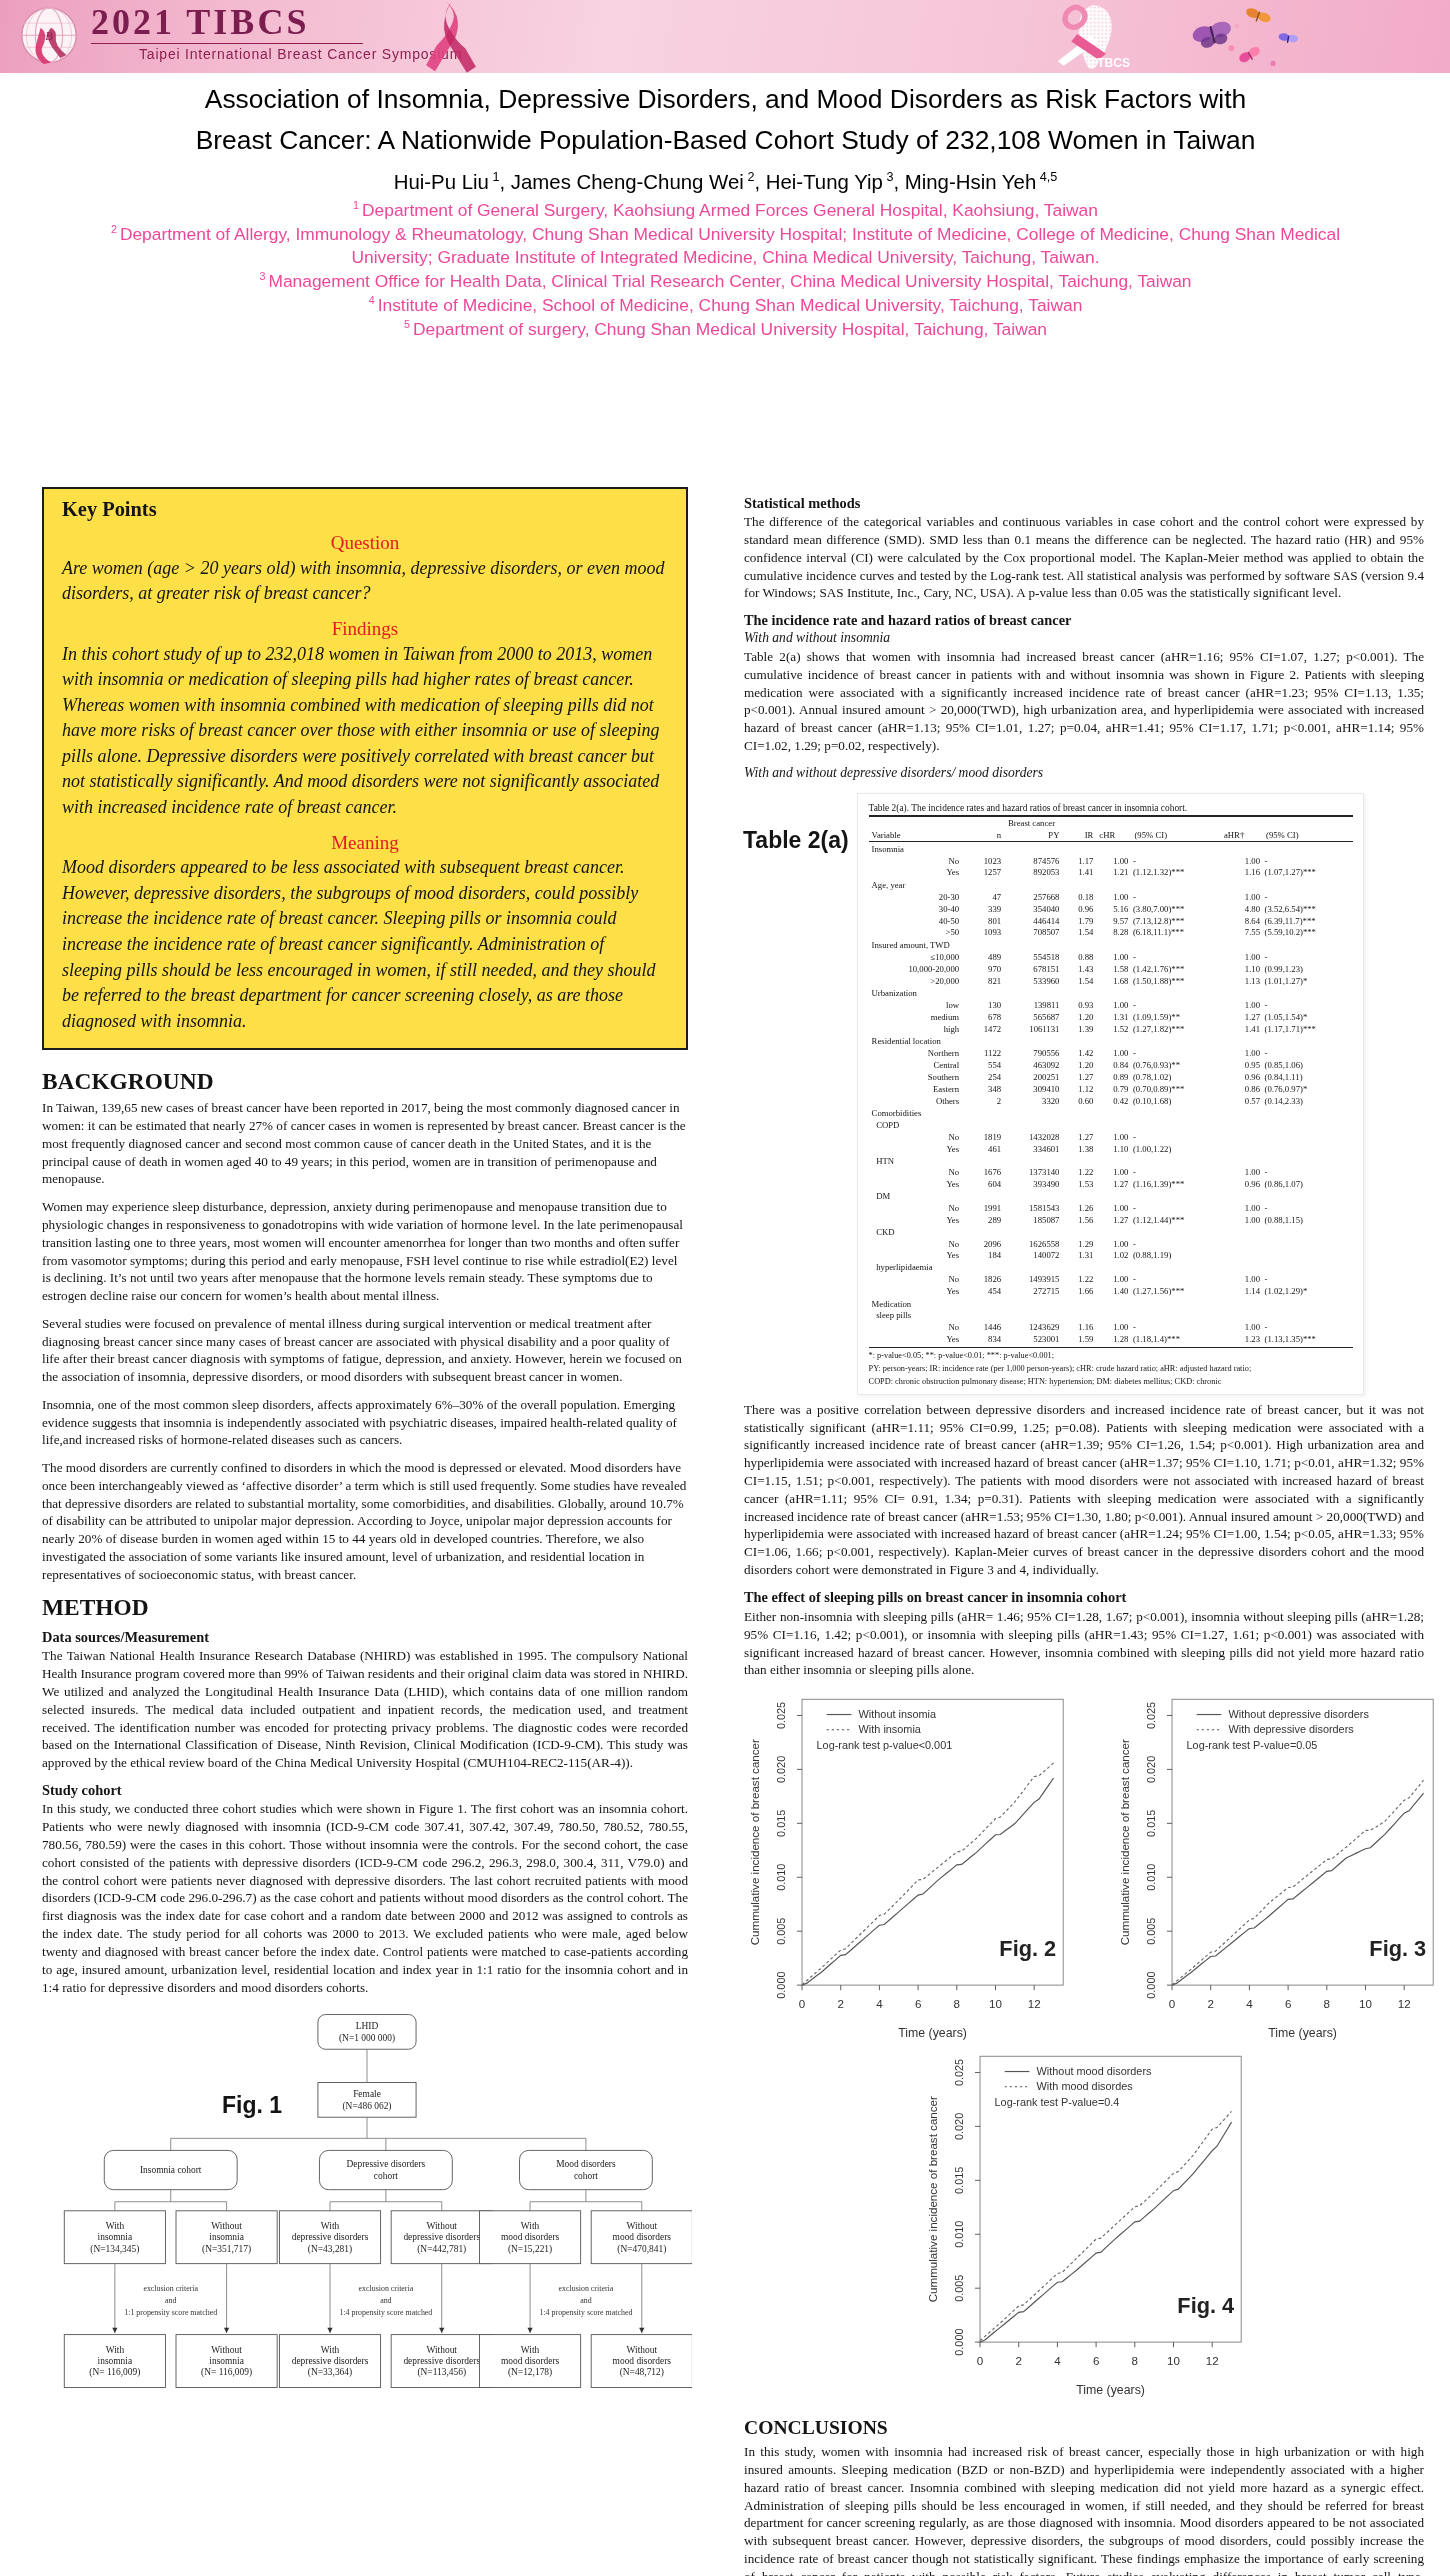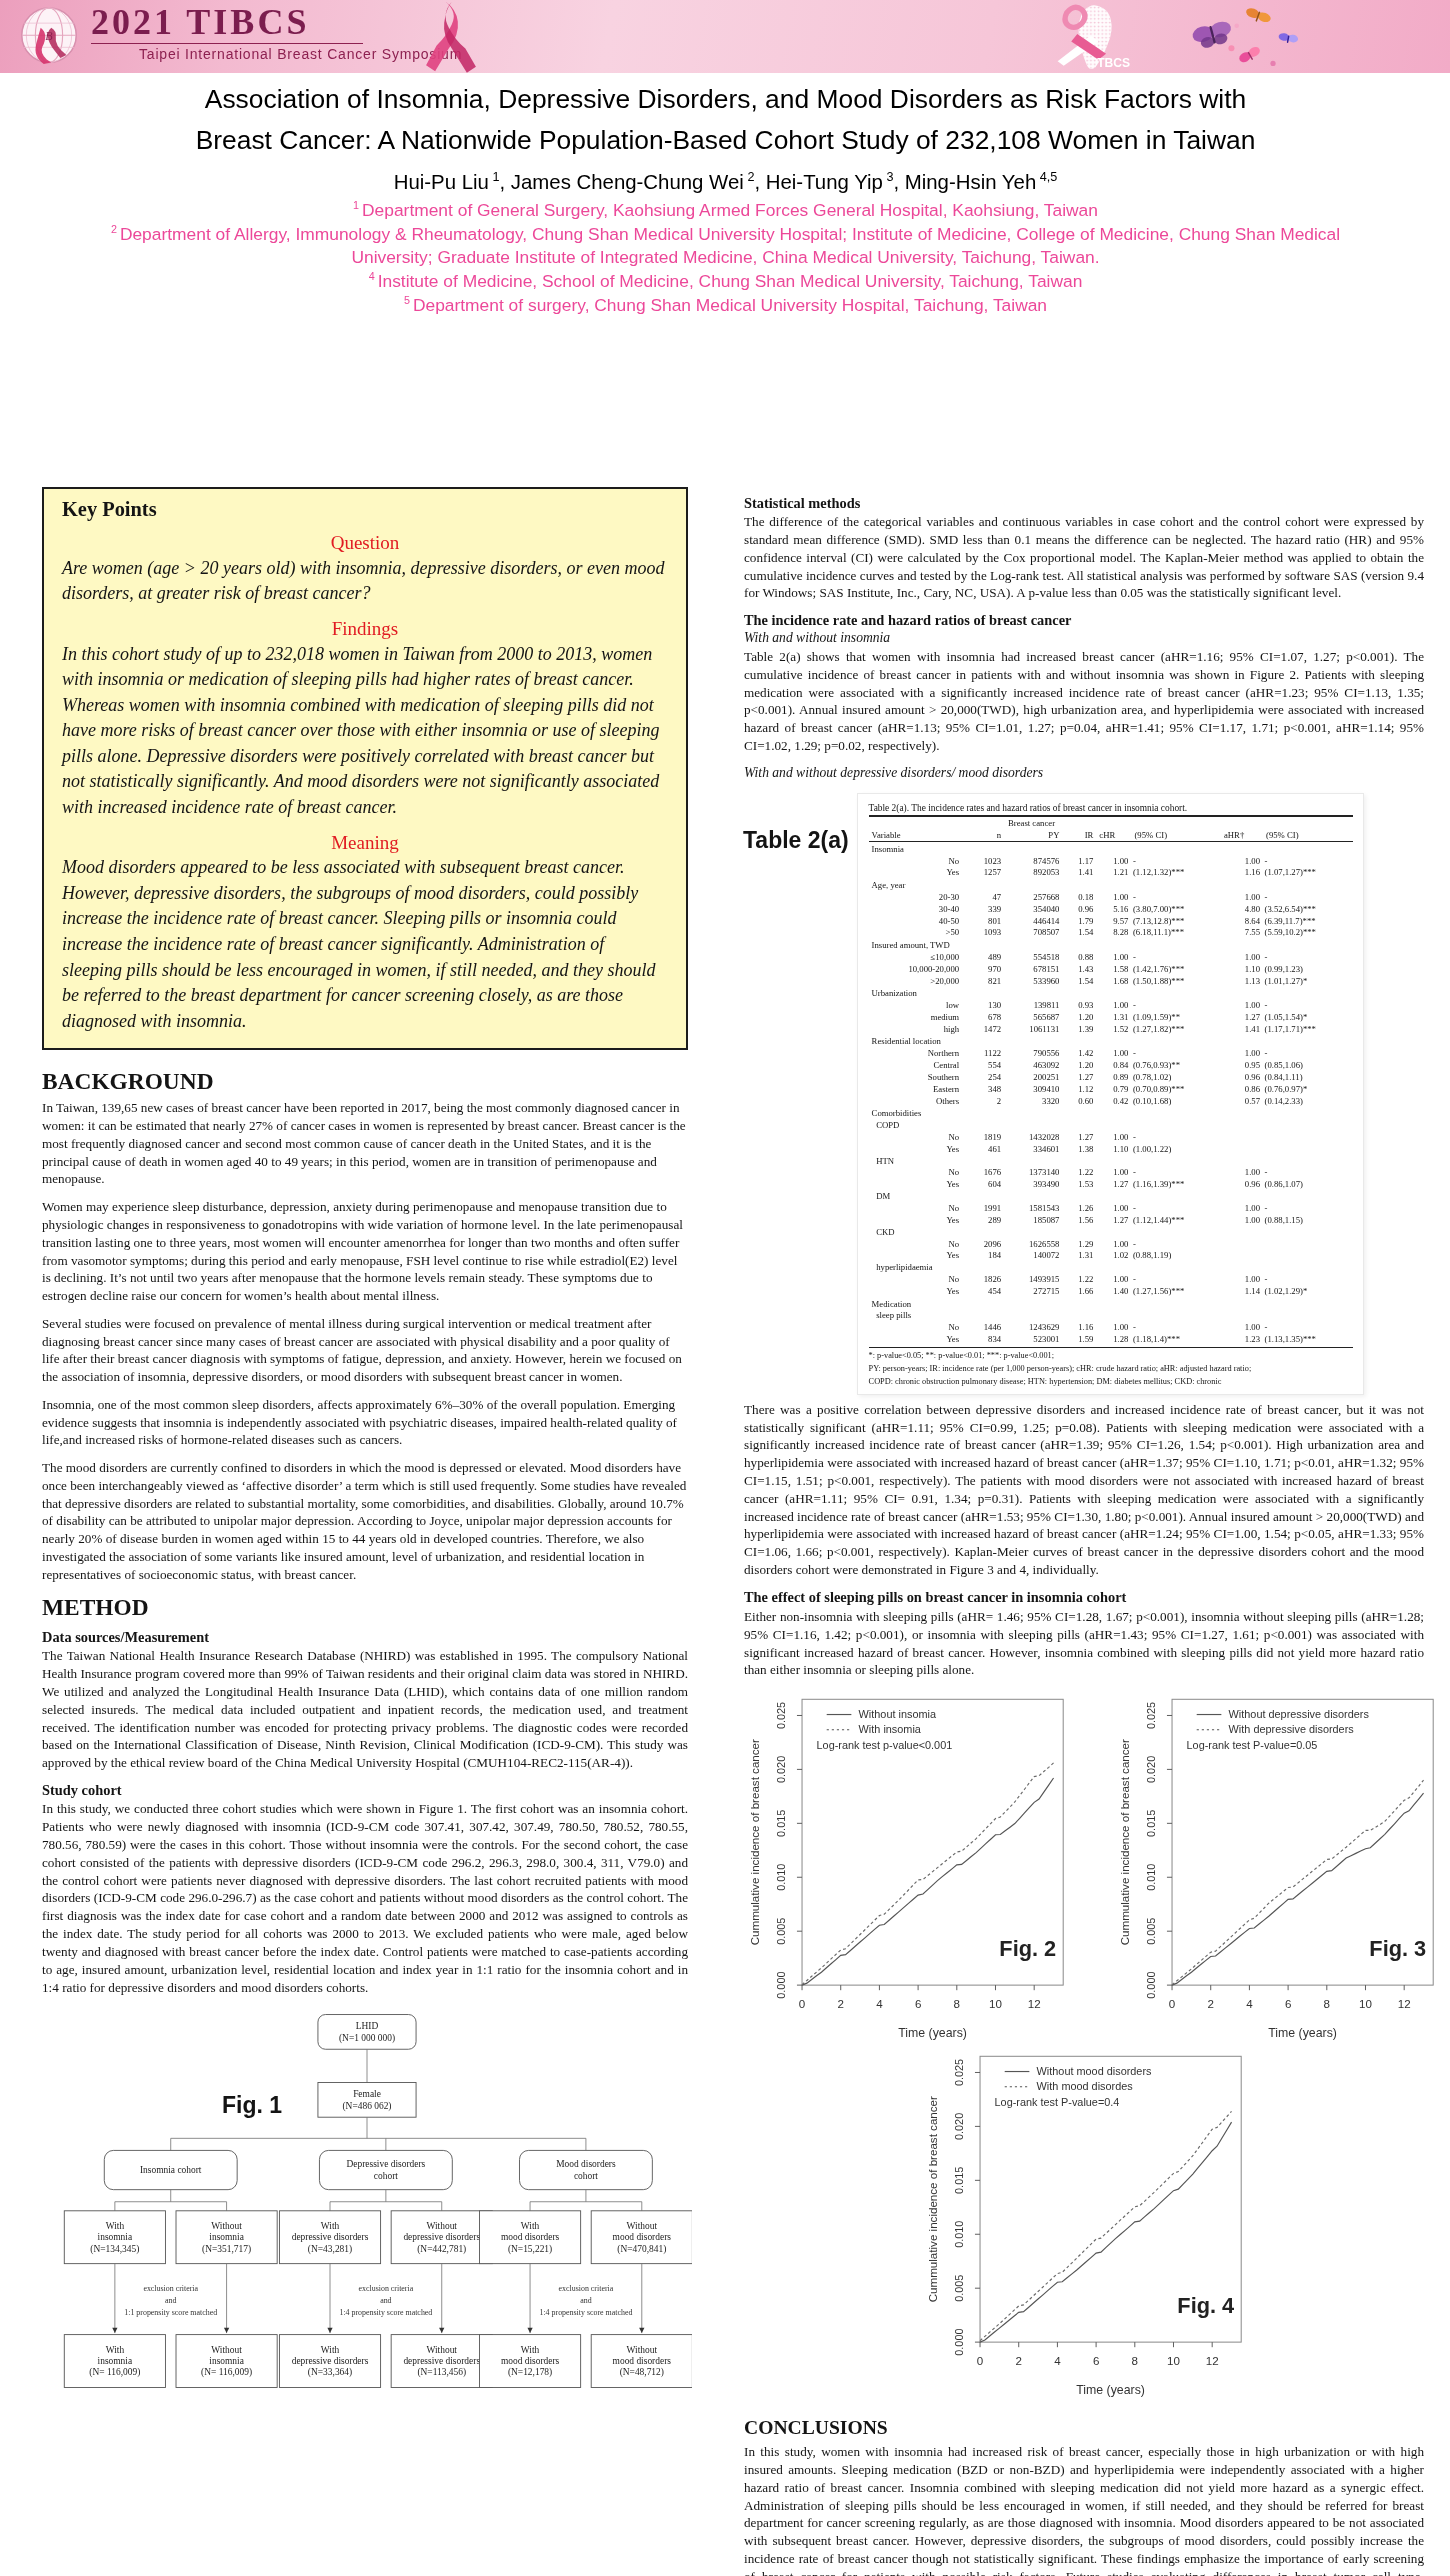--- a/index.html
+++ b/index.html
@@ -26,21 +26,21 @@
   .main-title{font-size:26.4px;line-height:1.55;color:#000000;}
   .authors{font-size:20.4px;margin-top:9px;color:#000;}
   .authors sup,.affil sup{font-size:62%;vertical-align:super;}
   .affil{font-size:17.4px;line-height:1.33;margin-top:4.5px;color:#ec4899;}
   .affil div{margin:0 68px;}
 
   
   .col-left{position:absolute;left:42px;top:487px;width:646px;}
   .col-right{position:absolute;left:744px;top:487px;width:680px;}
 
-  .kp-box{border:2.3px solid #1c1c1c;padding:9px 18px 13.6px;background:#fef9c3;}
+  .kp-box{border:2.3px solid #1c1c1c;padding:9px 18px 13.6px;background:#fde047;}
   .kp-title{font-size:20.4px;font-weight:bold;}
   .kp-head{color:#e11b22;font-size:19px;margin-top:11.3px;text-align:center;}
   .kp-text{font-style:italic;font-size:18px;line-height:1.42;margin-top:1.5px;}
 
   .sec-head{font-size:23.4px;font-weight:bold;margin:18px 0 4.5px;}
   .sub-head{font-size:14.4px;font-weight:bold;margin:7.6px 0 1.5px;}
   .body-p{font-size:13.2px;line-height:1.35;margin:0 0 9.8px;}
   .justify{text-align:justify;}
   .ital-head{font-style:italic;font-size:13.6px;margin:1.5px 0 1.5px;}
   .bold-head{font-size:14.4px;font-weight:bold;margin:10.6px 0 1.5px;}
@@ -146,20 +146,21 @@
 
   <div class="title-block">
     <div class="main-title">
       <div>Association of Insomnia, Depressive Disorders, and Mood Disorders as Risk Factors with</div>
       <div>Breast Cancer: A Nationwide Population-Based Cohort Study of 232,108 Women in Taiwan</div>
     </div>
     <div class="authors" id="authors"><span>Hui-Pu Liu<sup> 1</sup></span>, <span>James Cheng-Chung Wei<sup> 2</sup></span>, <span>Hei-Tung Yip<sup> 3</sup></span>, <span>Ming-Hsin Yeh<sup> 4,5</sup></span></div>
     <div class="affil" id="affils">
         <div><sup>1 </sup>Department of General Surgery, Kaohsiung Armed Forces General Hospital, Kaohsiung, Taiwan</div>
         <div><sup>2 </sup>Department of Allergy, Immunology &amp; Rheumatology, Chung Shan Medical University Hospital; Institute of Medicine, College of Medicine, Chung Shan Medical University; Graduate Institute of Integrated Medicine, China Medical University, Taichung, Taiwan.</div>
+        <div><sup>3 </sup>Management Office for Health Data, Clinical Trial Research Center, China Medical University Hospital, Taichung, Taiwan</div>
         <div><sup>4 </sup>Institute of Medicine, School of Medicine, Chung Shan Medical University, Taichung, Taiwan</div>
         <div><sup>5 </sup>Department of surgery, Chung Shan Medical University Hospital, Taichung, Taiwan</div>
       </div>
   </div>
 
   <div class="col-left">
 
     <div class="kp-box">
       <div class="kp-title">Key Points</div>
       <div class="kp-head">Question</div>

